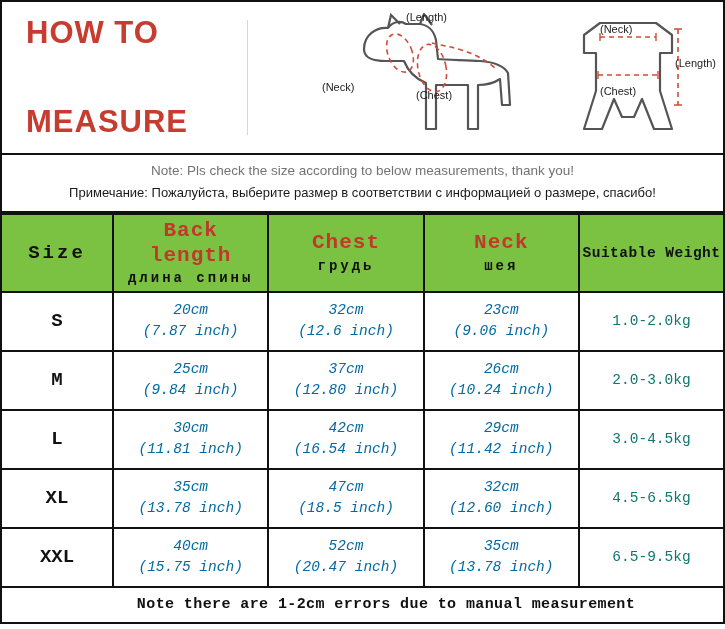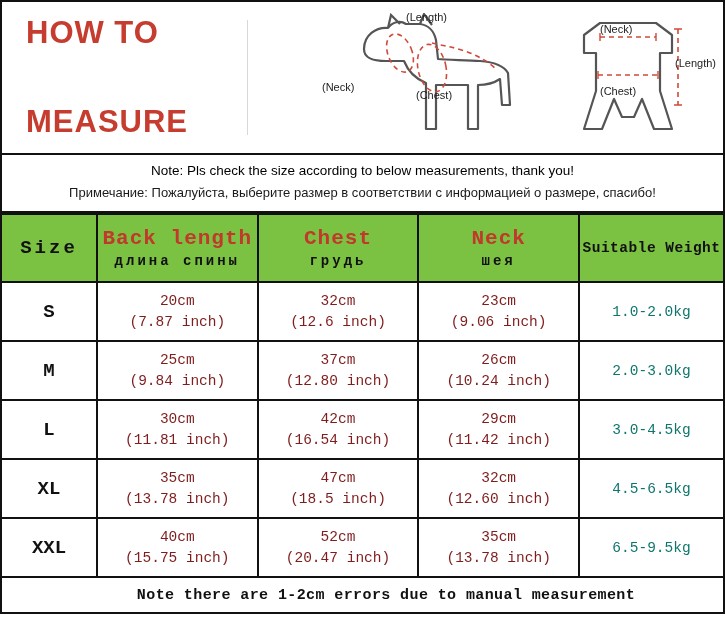--- a/index.html
+++ b/index.html
@@ -74,21 +74,21 @@
     border-left: 2px solid #111;
     border-right: 2px solid #111;
     border-bottom: 2px solid #111;
     box-sizing: border-box;
     padding: 6px 10px 8px 10px;
     text-align: center;
     background: #fff;
   }
   .note-en {
     font-size: 13.5px;
-    color: #000000;
+    color: #737373;
     line-height: 1.5;
   }
   .note-ru {
     font-size: 13px;
     color: #1a1a1a;
     line-height: 1.55;
     margin-top: 2px;
   }
 
   
@@ -102,21 +102,21 @@
     box-sizing: border-box;
     text-align: center;
     vertical-align: middle;
     font-family: "Liberation Mono", monospace;
   }
   thead tr {
     background: #7cc242;
     height: 68px;
   }
   th.col-size {
-    width: 96px;
+    width: 112px;
     font-size: 19px;
     letter-spacing: 3px;
     font-weight: bold;
     color: #111;
   }
   th.col-head {
     padding: 4px 2px;
   }
   th .h-en {
     display: block;
@@ -142,22 +142,23 @@
     letter-spacing: 0.5px;
   }
   tbody tr { height: 59px; }
   td.cell-size {
     font-size: 19px;
     font-weight: bold;
     color: #111;
   }
   td.cell-meas {
     font-size: 14.5px;
-    color: #7f1d1d;
+    color: #0369a1;
     line-height: 1.45;
+    font-style: italic;
   }
   td.cell-meas .sub {
     display: block;
     font-size: 14.5px;
   }
   td.cell-weight {
     font-size: 14.5px;
     color: #0f766e;
   }
   tfoot td {

